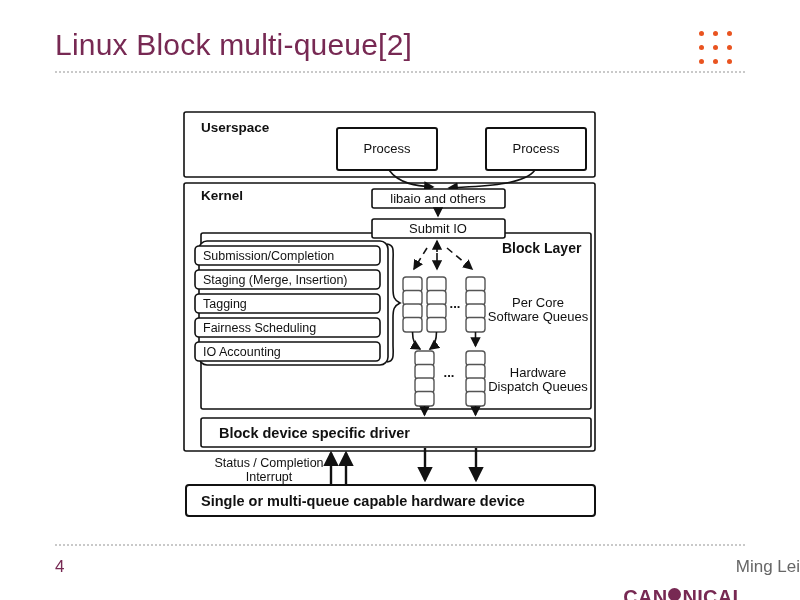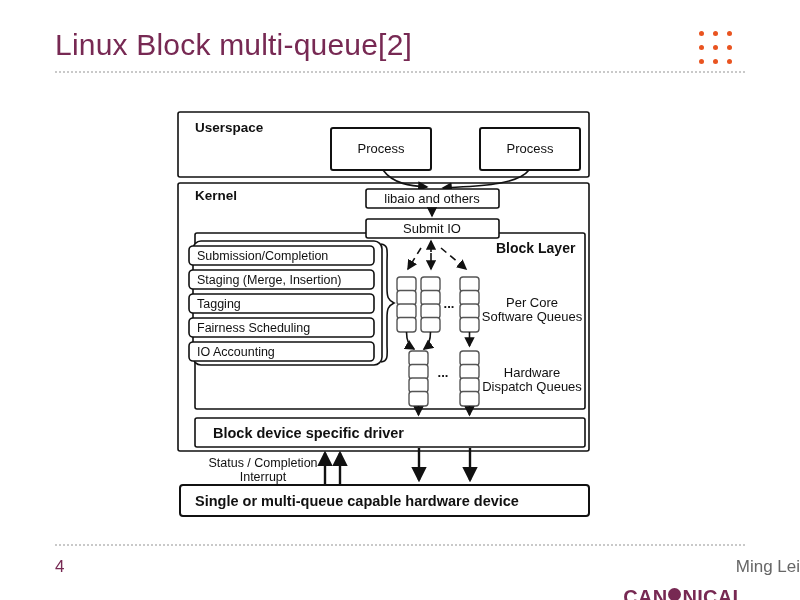--- a/index.html
+++ b/index.html
@@ -34,21 +34,21 @@
   }
   .logo {
     position:absolute; right:55px; top:558px;
     display:flex; align-items:flex-start;
     font-size:20px; font-weight:bold; color:#772953; letter-spacing:0.3px;margin-top:28px;
   }
   .logo-dot {
     display:inline-block; width:13px; height:13px; border-radius:50%;
     background:#772953; margin:2px 1px 0 1px;
   }
-  .diagram { position:absolute; left:168px; top:100px; width:430px; height:430px;text-align:right; }
+  .diagram { position:absolute; left:174px; top:100px; width:430px; height:430px;text-align:right; }
   svg { font-family:"Liberation Sans", sans-serif; }
   svg text { fill:#111; }
   .box { fill:#ffffff; stroke:#111; stroke-width:1.6; }
   .box-thick { fill:#ffffff; stroke:#111; stroke-width:2; }
   .cell { fill:#ffffff; stroke:#555; stroke-width:1.4; }
   .lbl { font-size:13px; }
   .lbl-b { font-size:13.5px; font-weight:bold; }
   .lbl-big-b { font-size:14.5px; font-weight:bold; }
   .stage-lbl { font-size:12.5px; }
   .side-lbl { font-size:13px; }

